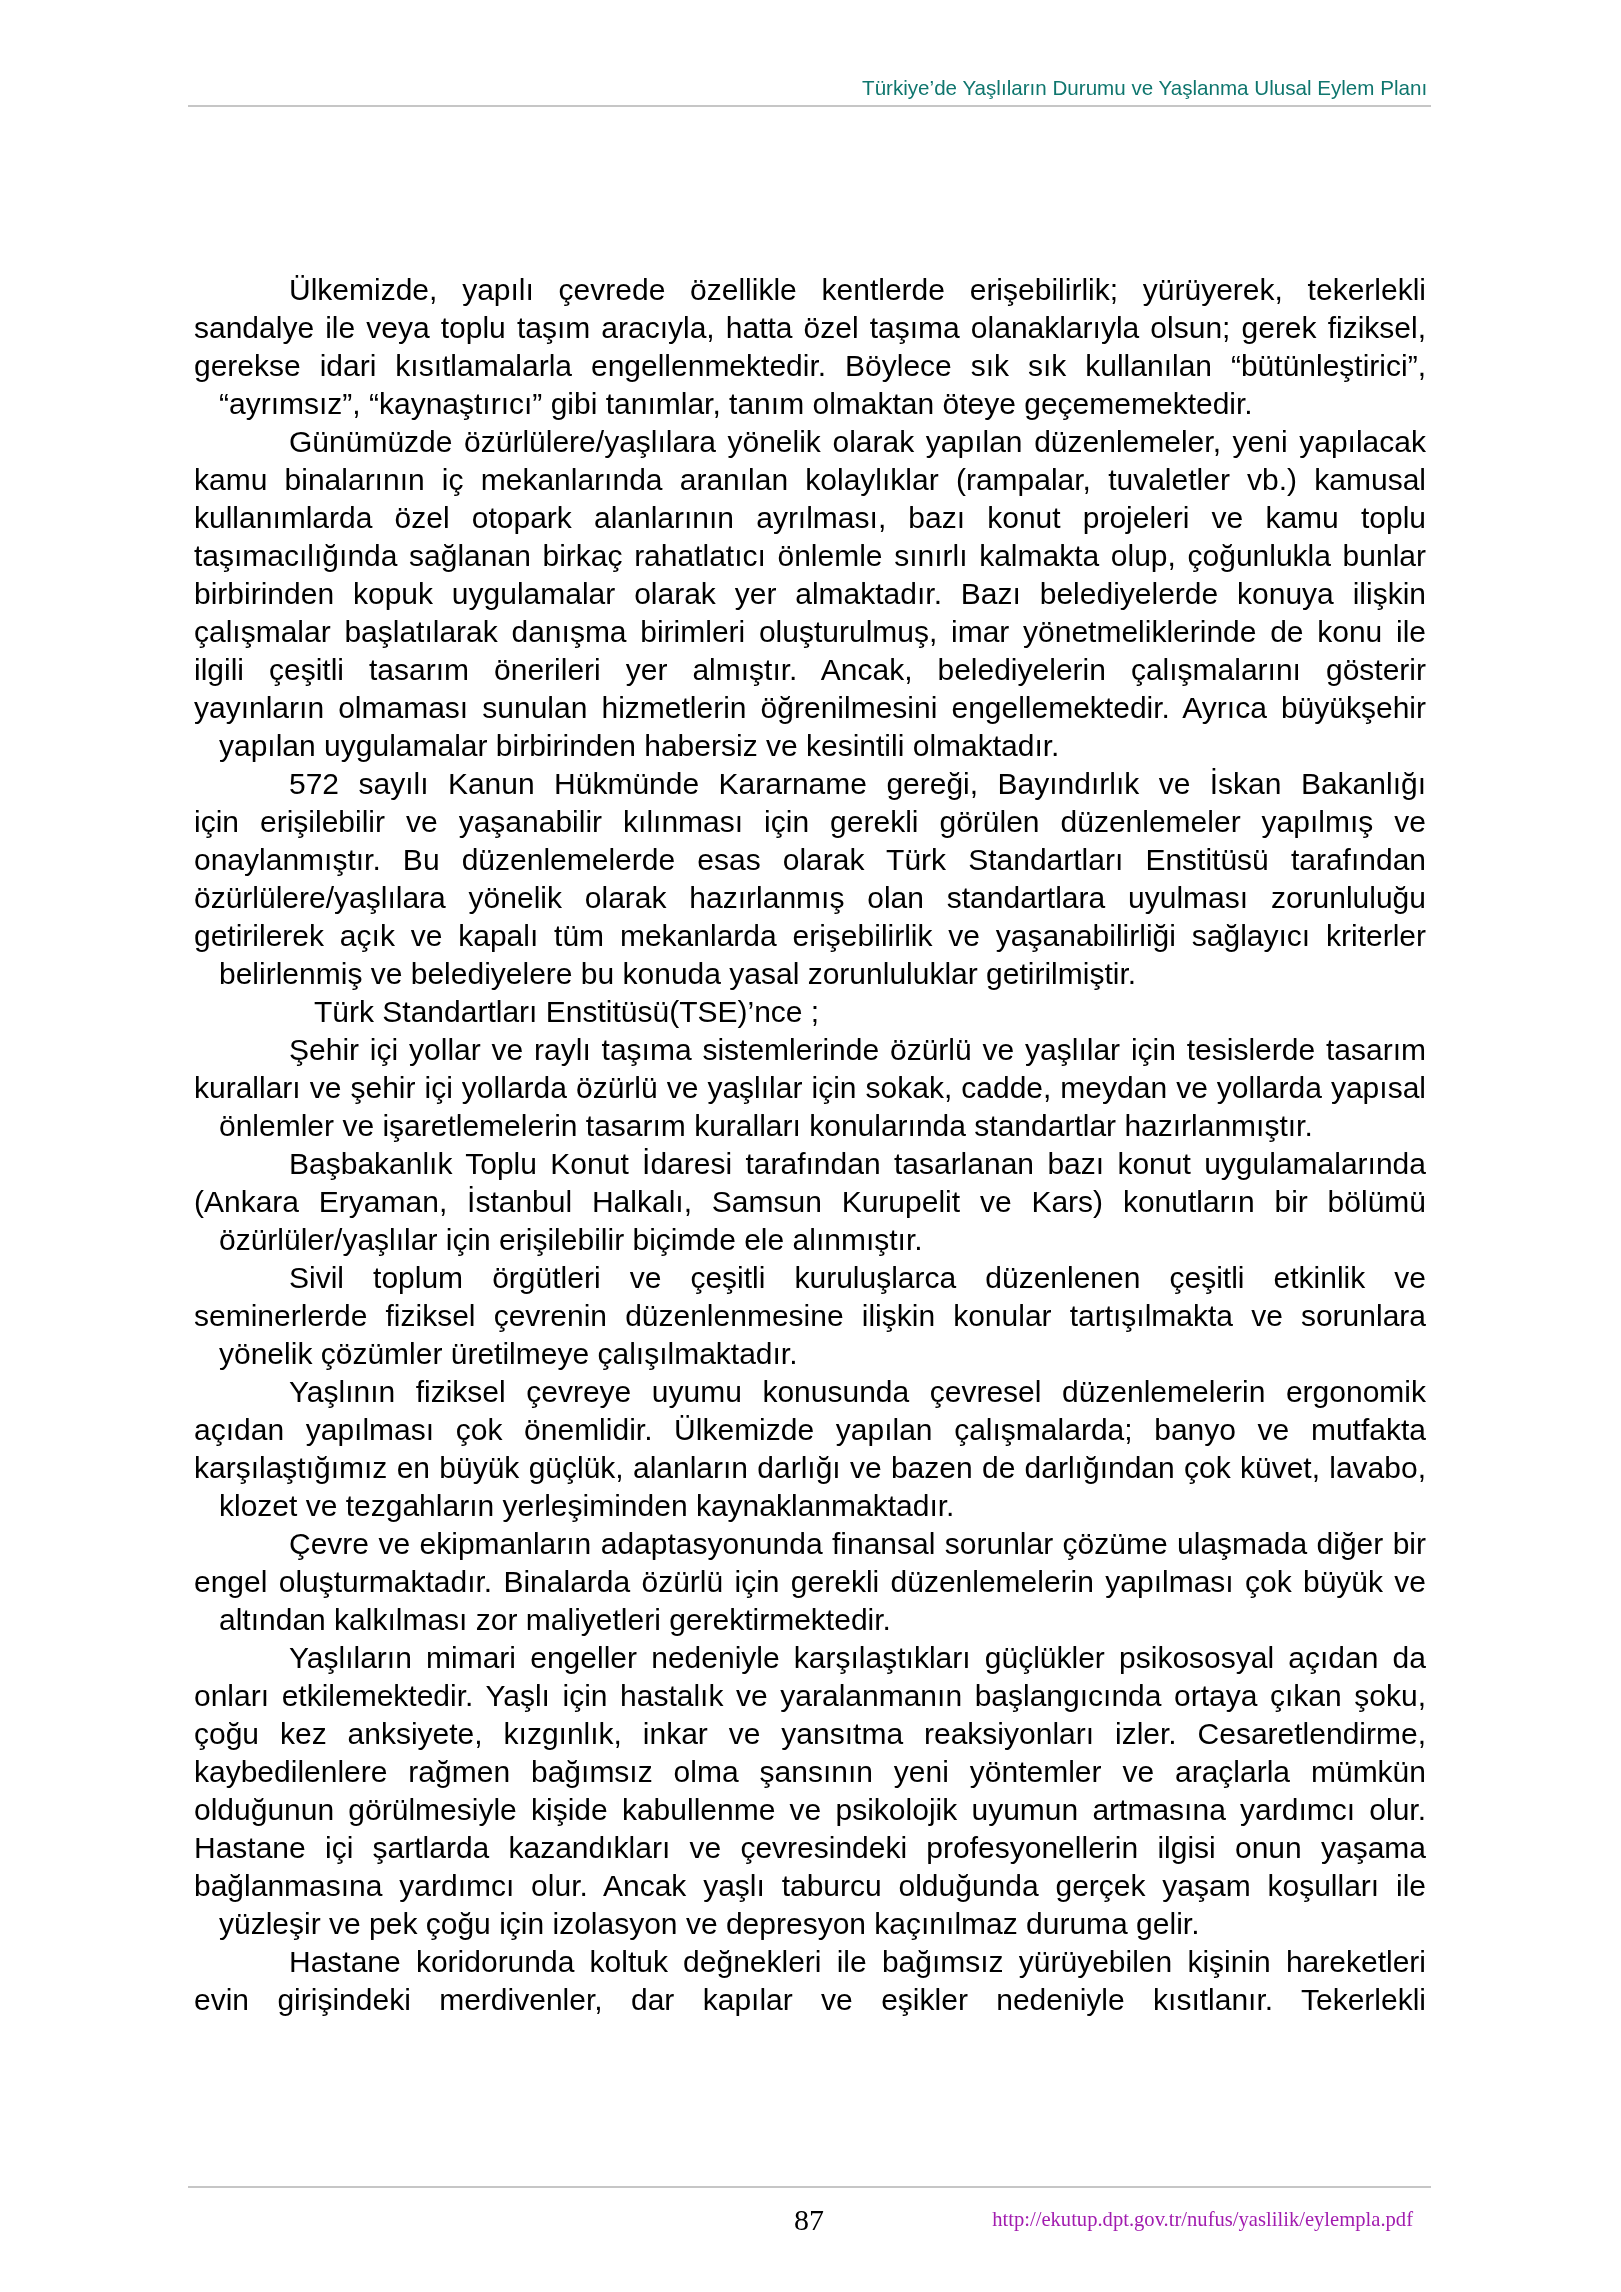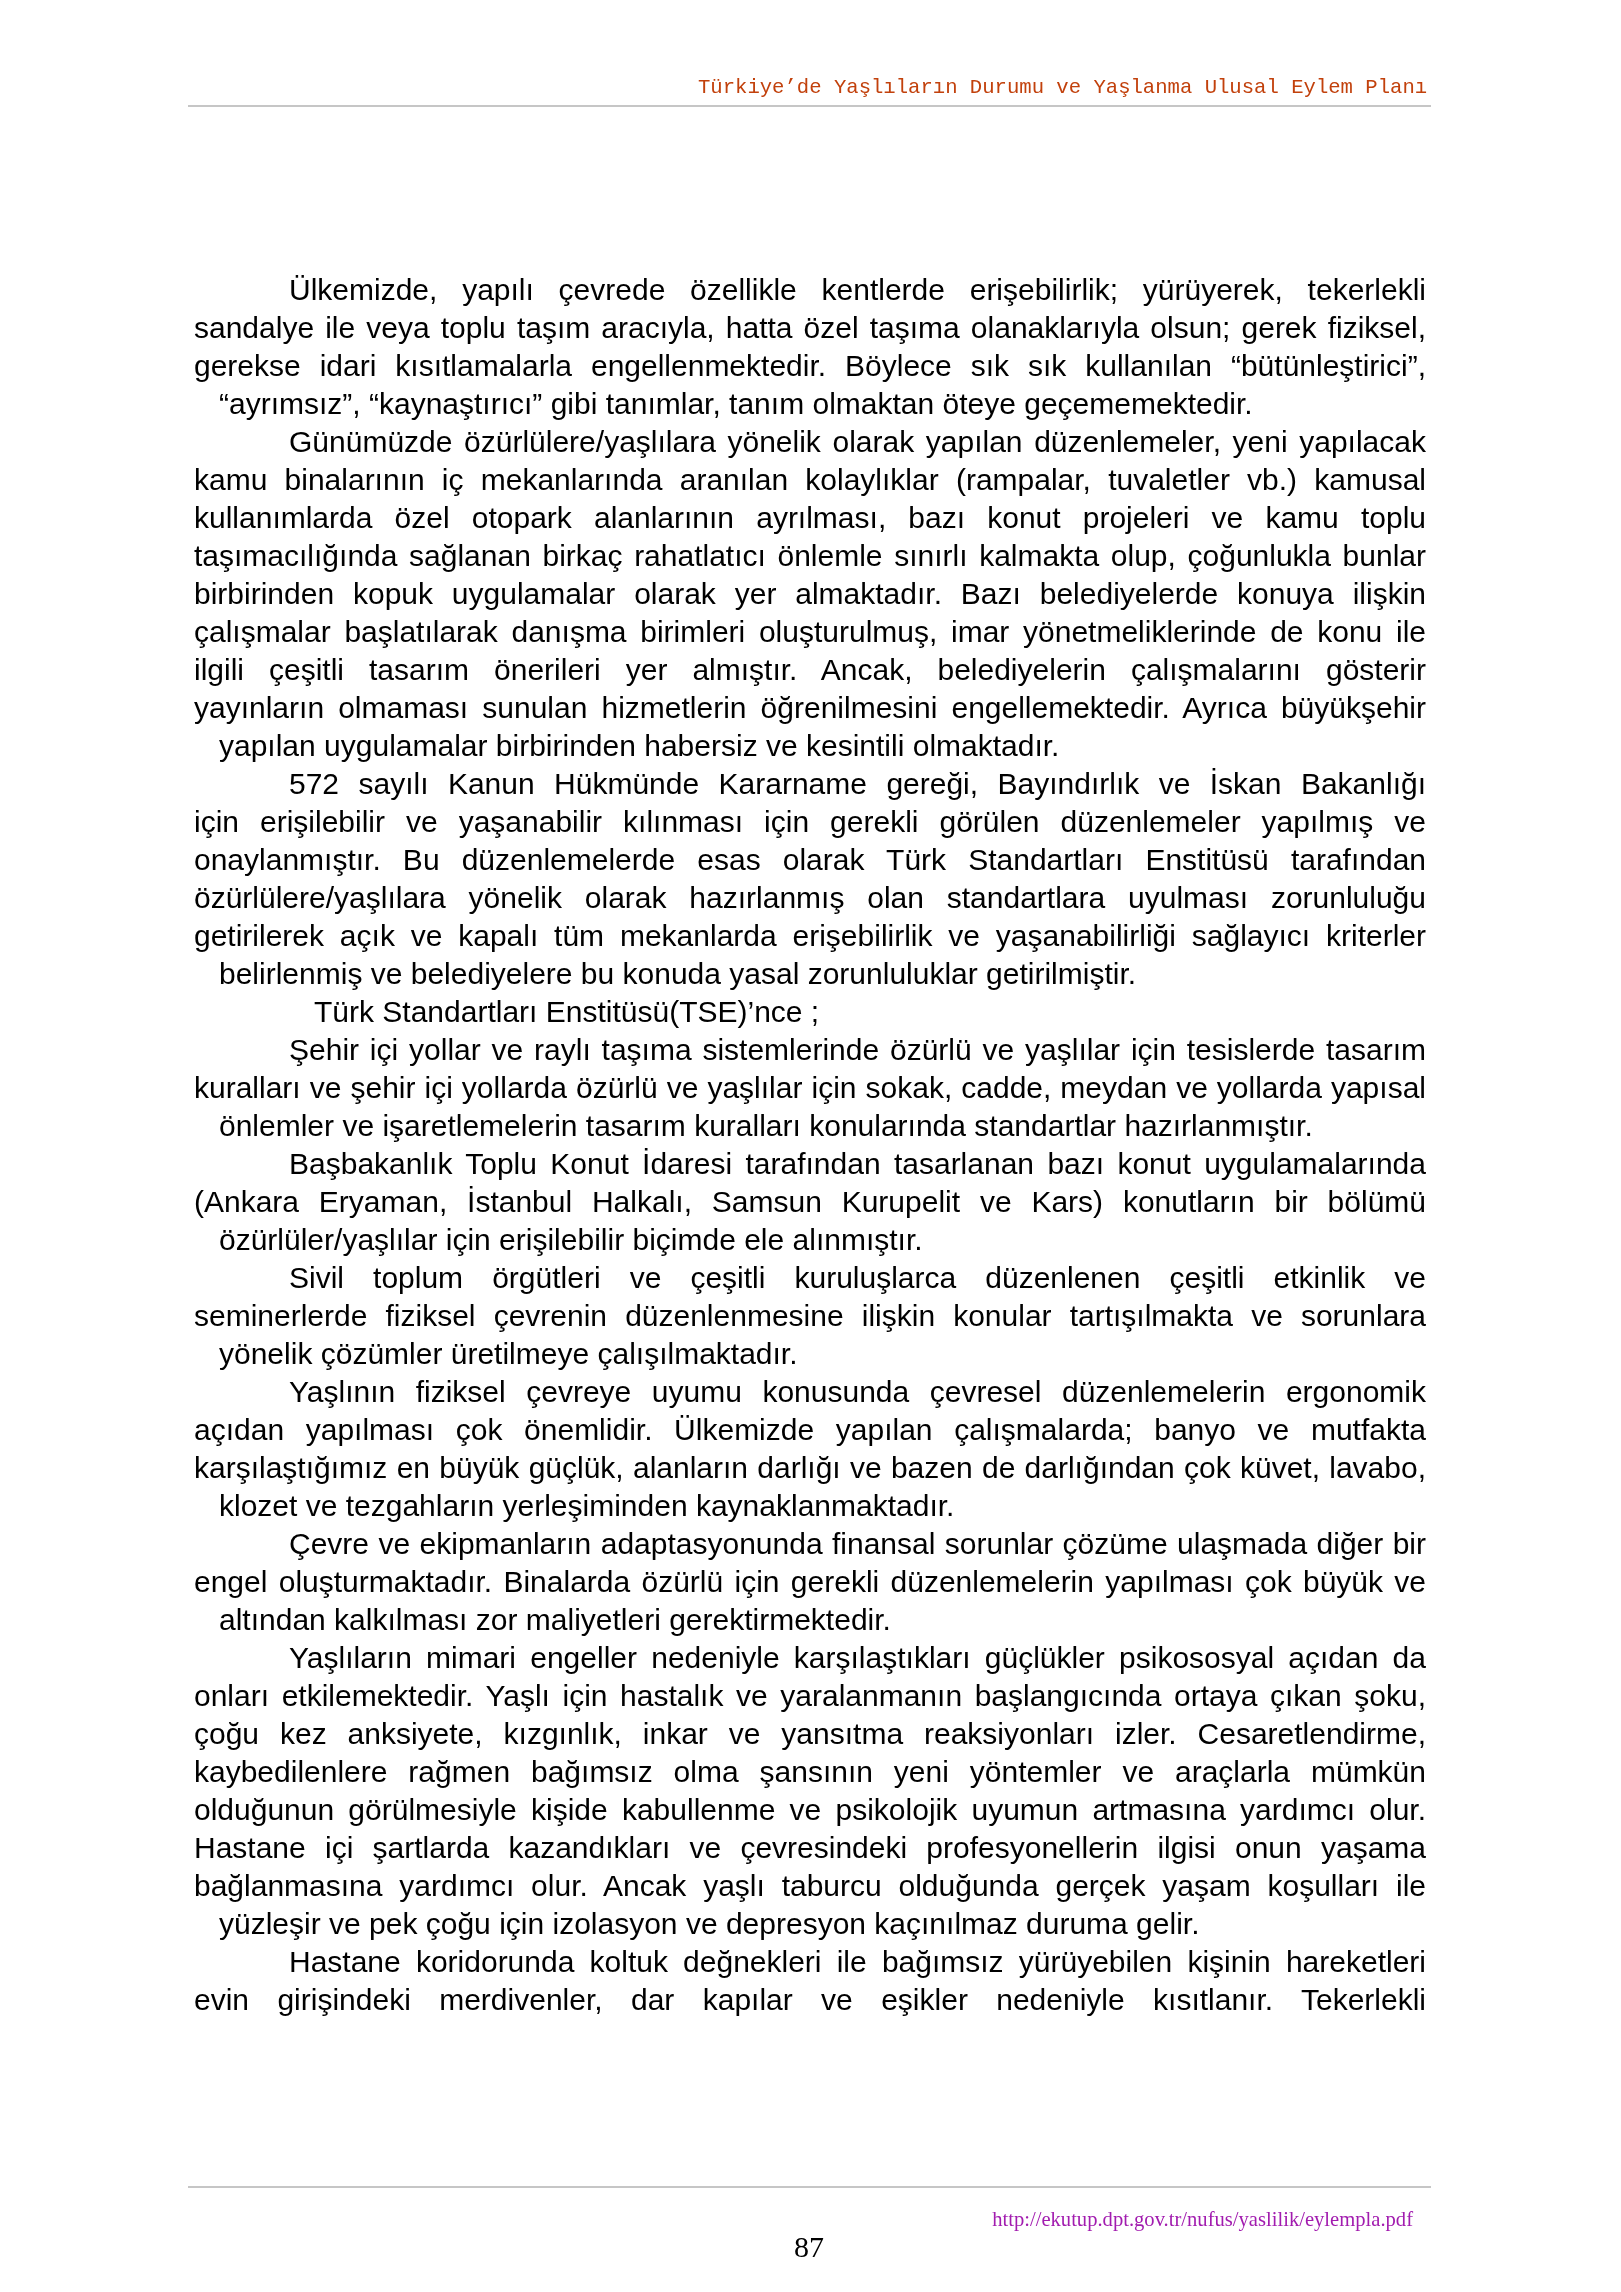--- a/index.html
+++ b/index.html
@@ -2,22 +2,22 @@
 <html><head>
 <meta charset="utf-8">
 <style>
   html, body { margin: 0; padding: 0; background: #ffffff; }
   body { width: 1621px; height: 2293px; position: relative; overflow: hidden; }
   .page-header {
     position: absolute; left: 188px; top: 0; width: 1243px; height: 106px;
   }
   .header-title {
     position: absolute; right: 3.9px; top: 74px;
-    font-family: Liberation Mono, monospace; font-size: 20.6px; line-height: 27.4px;
-    color: #c2410c; white-space: nowrap;
+    font-family: Liberation Sans, sans-serif; font-size: 20.6px; line-height: 27.4px;
+    color: #0f766e; white-space: nowrap;
   }
   .header-rule {
     position: absolute; left: 0; top: 105px; width: 1243px; height: 2px; background: #c6c6c6;
   }
   .body-text {
     position: absolute; left: 194px; top: 271px; width: 1232px;
     font-family: Liberation Sans, sans-serif; font-size: 30px; line-height: 38px;
     color: #000000;
   }
   .para { margin: 0; }
@@ -26,21 +26,21 @@
     text-align: justify; text-align-last: justify; overflow: visible;
   }
   .line.first { padding-left: 95px; }
   .line.last { text-align-last: left; margin-left: 25px; }
   .page-footer {
     position: absolute; left: 188px; top: 2186px; width: 1243px; height: 59px;
   }
   .footer-rule { position: absolute; left: 0; top: 0; width: 1243px; height: 2px; background: #c6c6c6; }
   .page-number {
     position: absolute; left: 606px; top: 15.7px;
-    font-family: "Liberation Serif", serif; font-size: 30px; line-height: 35px; color: #000; margin-top: 27px;
+    font-family: "Liberation Serif", serif; font-size: 30px; line-height: 35px; color: #000;
   }
   .footer-url {
     position: absolute; right: 18px; top: 19.6px;
     font-family: "Liberation Serif", serif; font-size: 20.6px; line-height: 27.4px; color: #a21caf;
     white-space: nowrap;
     margin-left: 29px;
   }
 </style>
 </head>
 <body>

